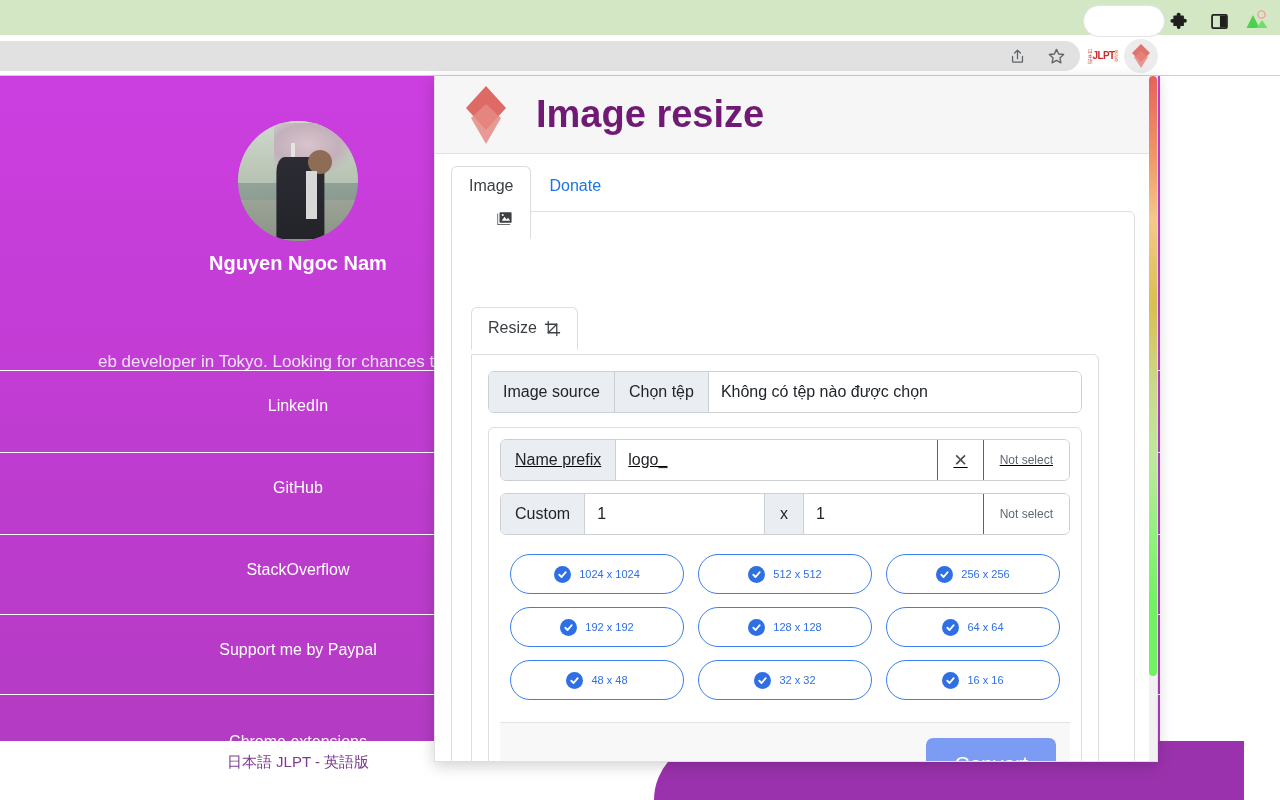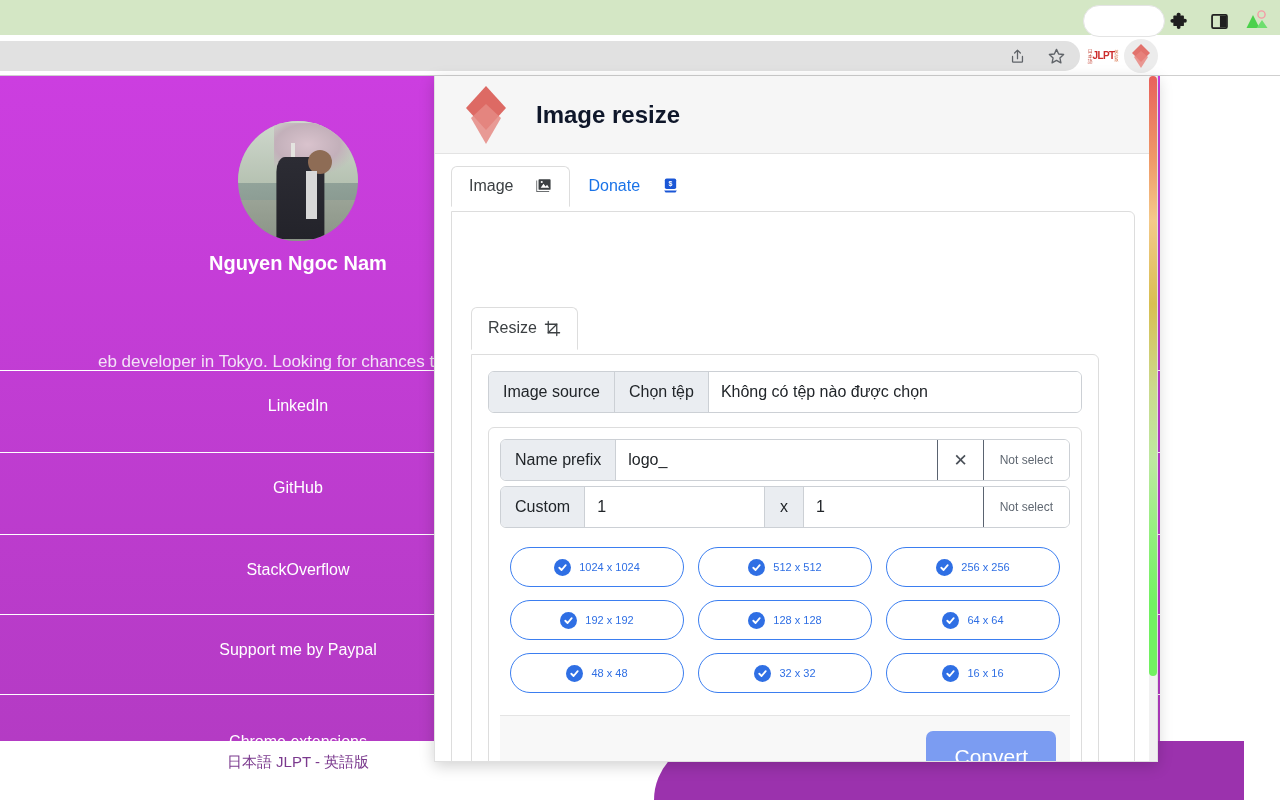--- a/index.html
+++ b/index.html
@@ -173,34 +173,35 @@
     background: #f6f6f6;
     border-bottom: 1px solid #e3e3e3;
     display: flex; align-items: center;
   }
   #app-logo {
     margin-left: 25px; width: 52px; height: 62px;
     display: flex; align-items: center; justify-content: center;
   }
   #app-title {
     margin-left: 24px;
-    font-size: 24px; font-weight: bold; color: #0f172a;
+    font-size: 38px; font-weight: bold; color: #701a75;
   }
 
   #tabs-main {
     position: absolute; left: 16px; top: 90px;
     display: flex; align-items: flex-end;
   }
   .tab-main {
     padding: 10px 17px 11px 17px;
     font-size: 16px;
-    display: flex; align-items: flex-start; gap: 22px;
+    display: flex; align-items: flex-end; gap: 15px;
     border: 1px solid transparent;
     border-radius: 6px 6px 0 0;
     color: #1a73e8;
+    flex-direction: column;
   }
   .tab-main.active {
     background: #fff;
     border-color: #dddddd;
     border-bottom-color: #fff;
     color: #3c4043;
     position: relative; z-index: 3;
   }
   #panel-main {
     position: absolute; left: 16px; top: 135px;
@@ -272,21 +273,21 @@
   }
   .ibtn-x { padding: 0 15px; font-size: 17px; color: #4a5058; }
 
   #source-group { margin-bottom: 14px; }
 
   #inner-card {
     border: 1px solid #dddddd;
     border-radius: 6px;
     padding: 11px;
   }
-  .row-gap { margin-bottom: 5px; }
+  .row-gap { margin-bottom: 12px; text-decoration: underline; }
 
   #size-grid {
     display: grid;
     grid-template-columns: repeat(3, 1fr);
     gap: 13px 14px;
     margin-top: 19px;
     padding: 0 10px;
   }
   .size-chip {
     height: 40px;

